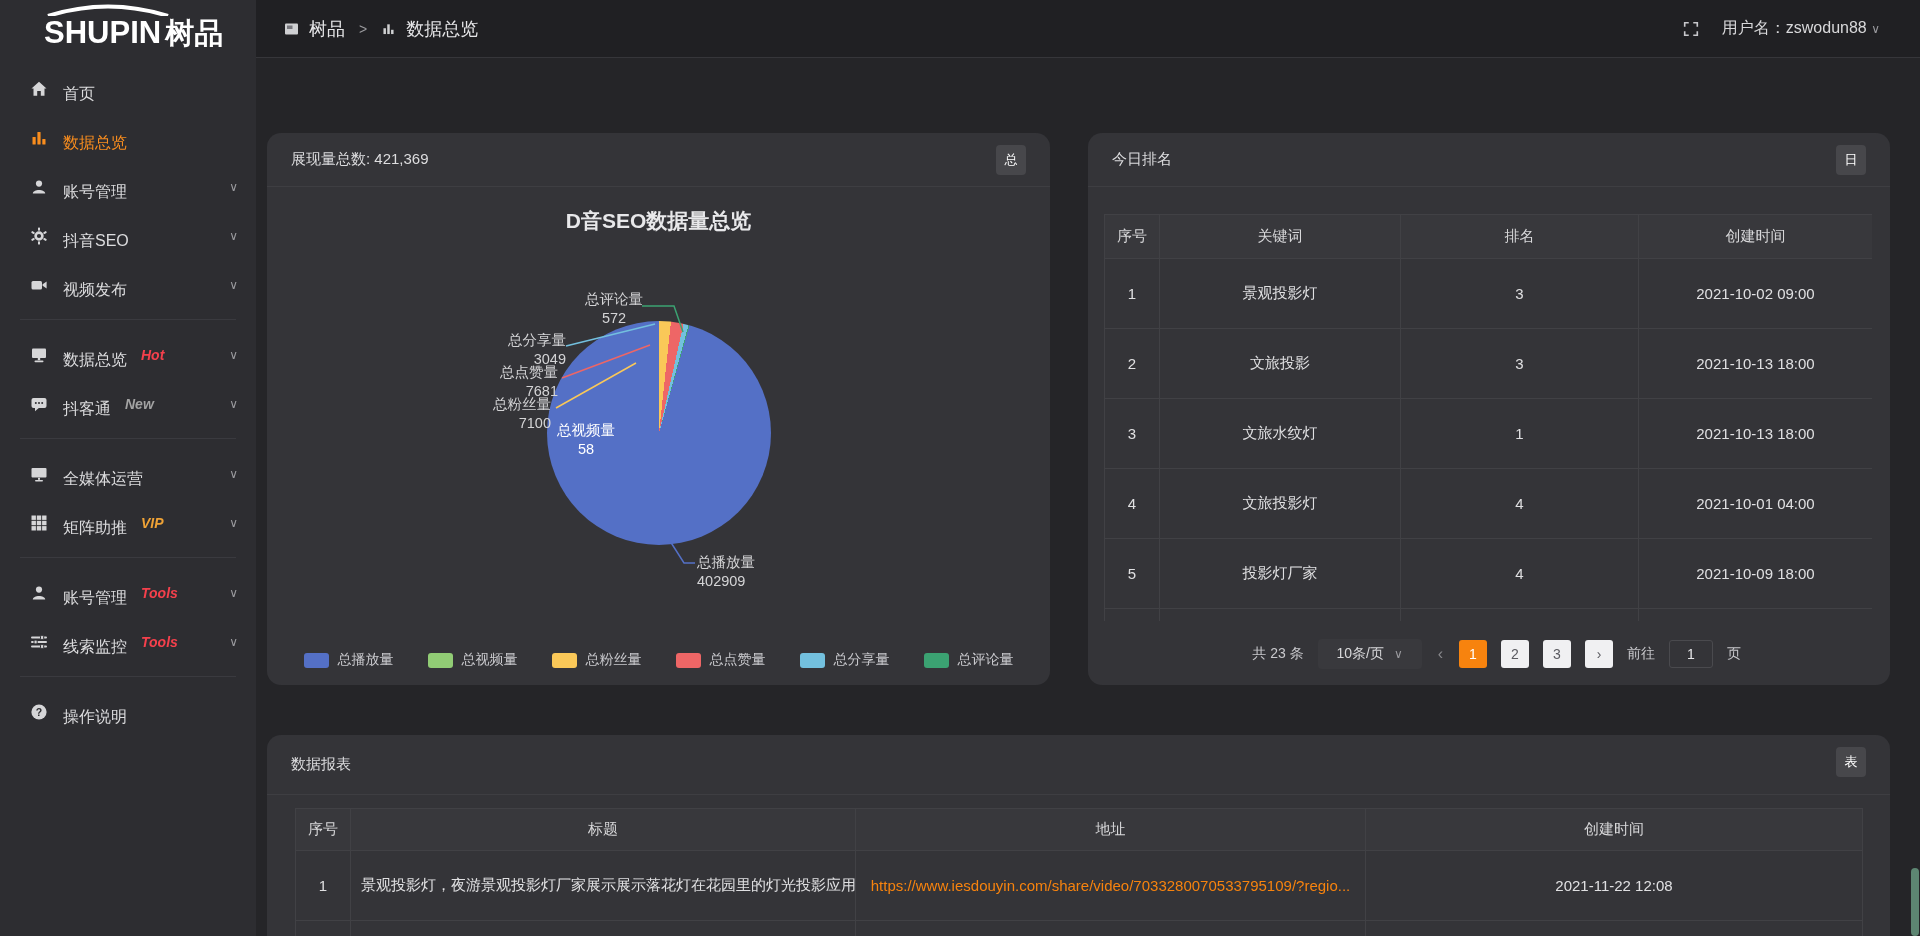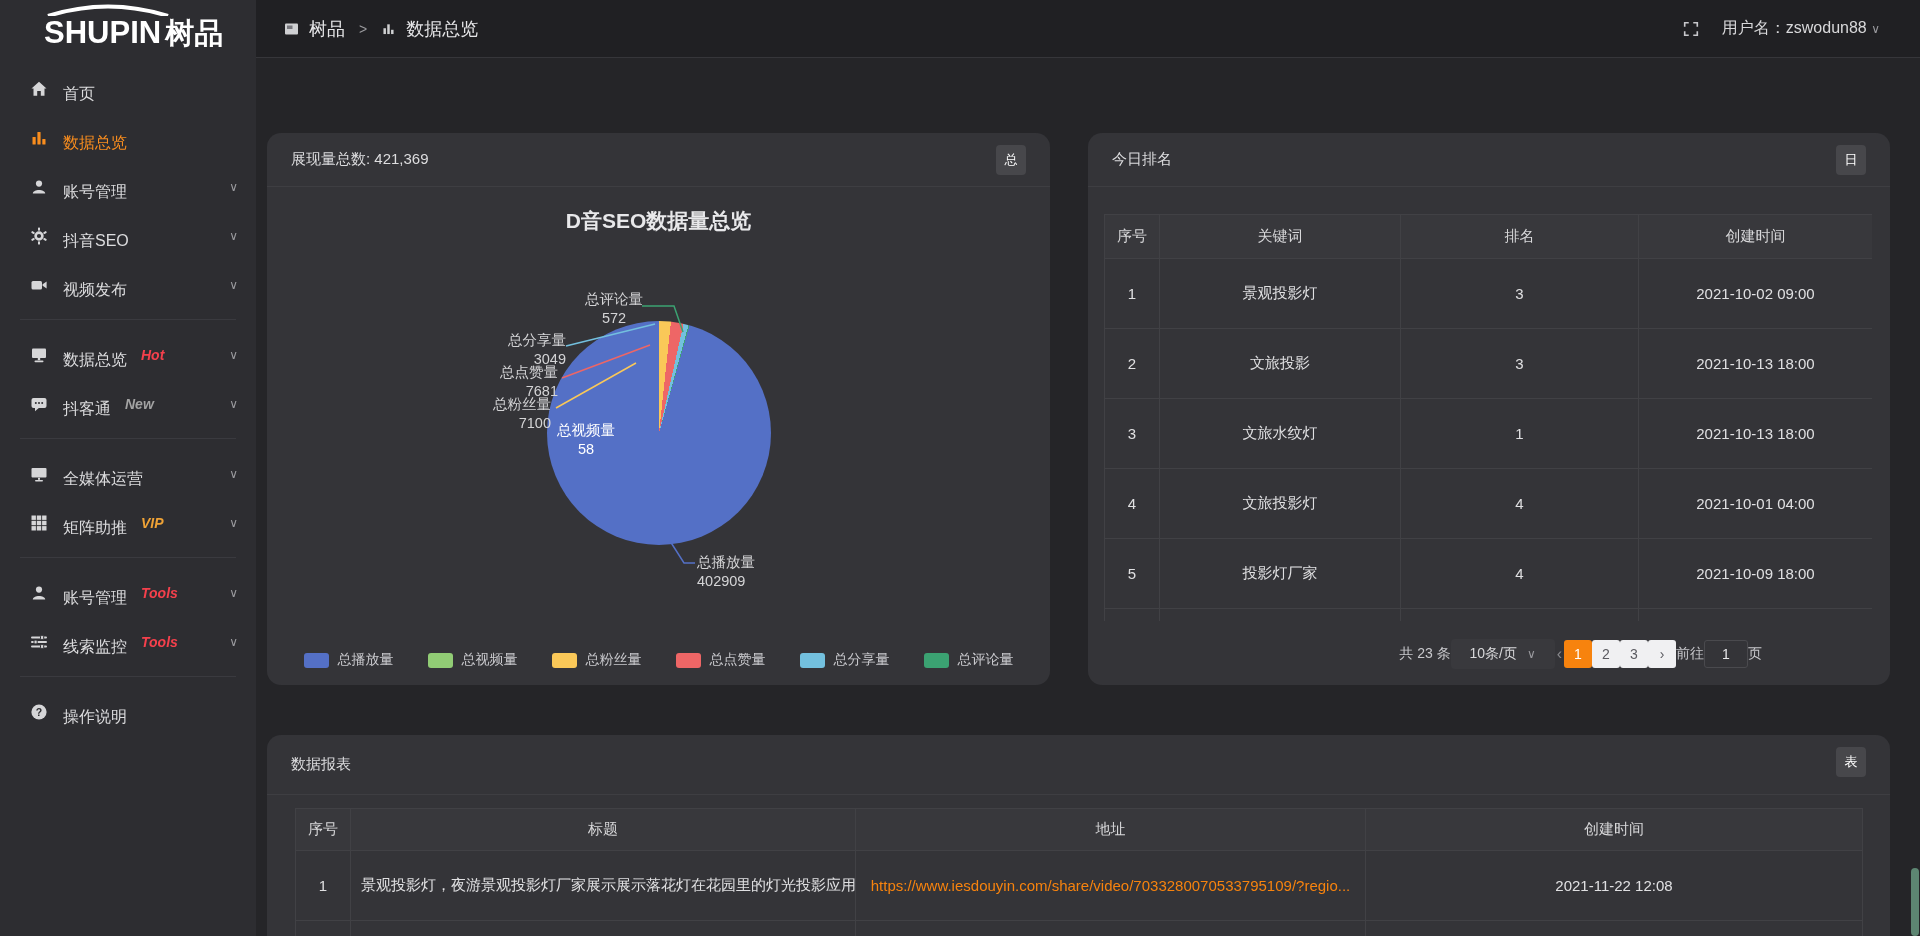--- a/index.html
+++ b/index.html
@@ -62,21 +62,21 @@
   .legend-txt { color:#cacace; font-size:14px; }
 
   
   .card-ranking { left:832px; top:75px; width:802px; height:552px; }
   .tbl-clip { position:absolute; left:16px; top:81px; width:768px; height:407px; overflow:hidden; }
   table.dk { border-collapse:collapse; width:768px; table-layout:fixed; }
   table.dk th, table.dk td { border:1px solid #414145; color:#e0e0e2; font-size:15px;
     font-weight:normal; text-align:center; overflow:hidden; white-space:nowrap; }
   table.dk th { height:44px; background:#38383c; color:#d8d8da; }
   table.dk td { height:70px; }
-  .pagin { position:absolute; right:128px; bottom:16px; display:flex; align-items:center; 
+  .pagin { position:absolute; right:149px; bottom:16px; display:flex; align-items:center; gap:14px;
     color:#c8c8cc; font-size:14px; }
   .psel { width:104px; height:30px; background:#39393d; border-radius:4px; display:flex; align-items:center;
     justify-content:center; gap:10px; color:#d8d8da; cursor:pointer; }
   .pbtn { min-width:28px; height:28px; border-radius:3px; background:#f0f0f2; color:#5a5a60;
     display:flex; align-items:center; justify-content:center; font-size:14px; cursor:pointer; }
   .pbtn.active { background:#f7830e; color:#fff; }
   .pprev { color:#88888c; font-size:16px; cursor:pointer; padding:0 2px; }
   .goto-input { width:44px; height:28px; background:transparent; border:1px solid #4a4a4e; border-radius:3px;
     color:#e8e8ea; text-align:center; font-size:14px; font-family:inherit; }
 

